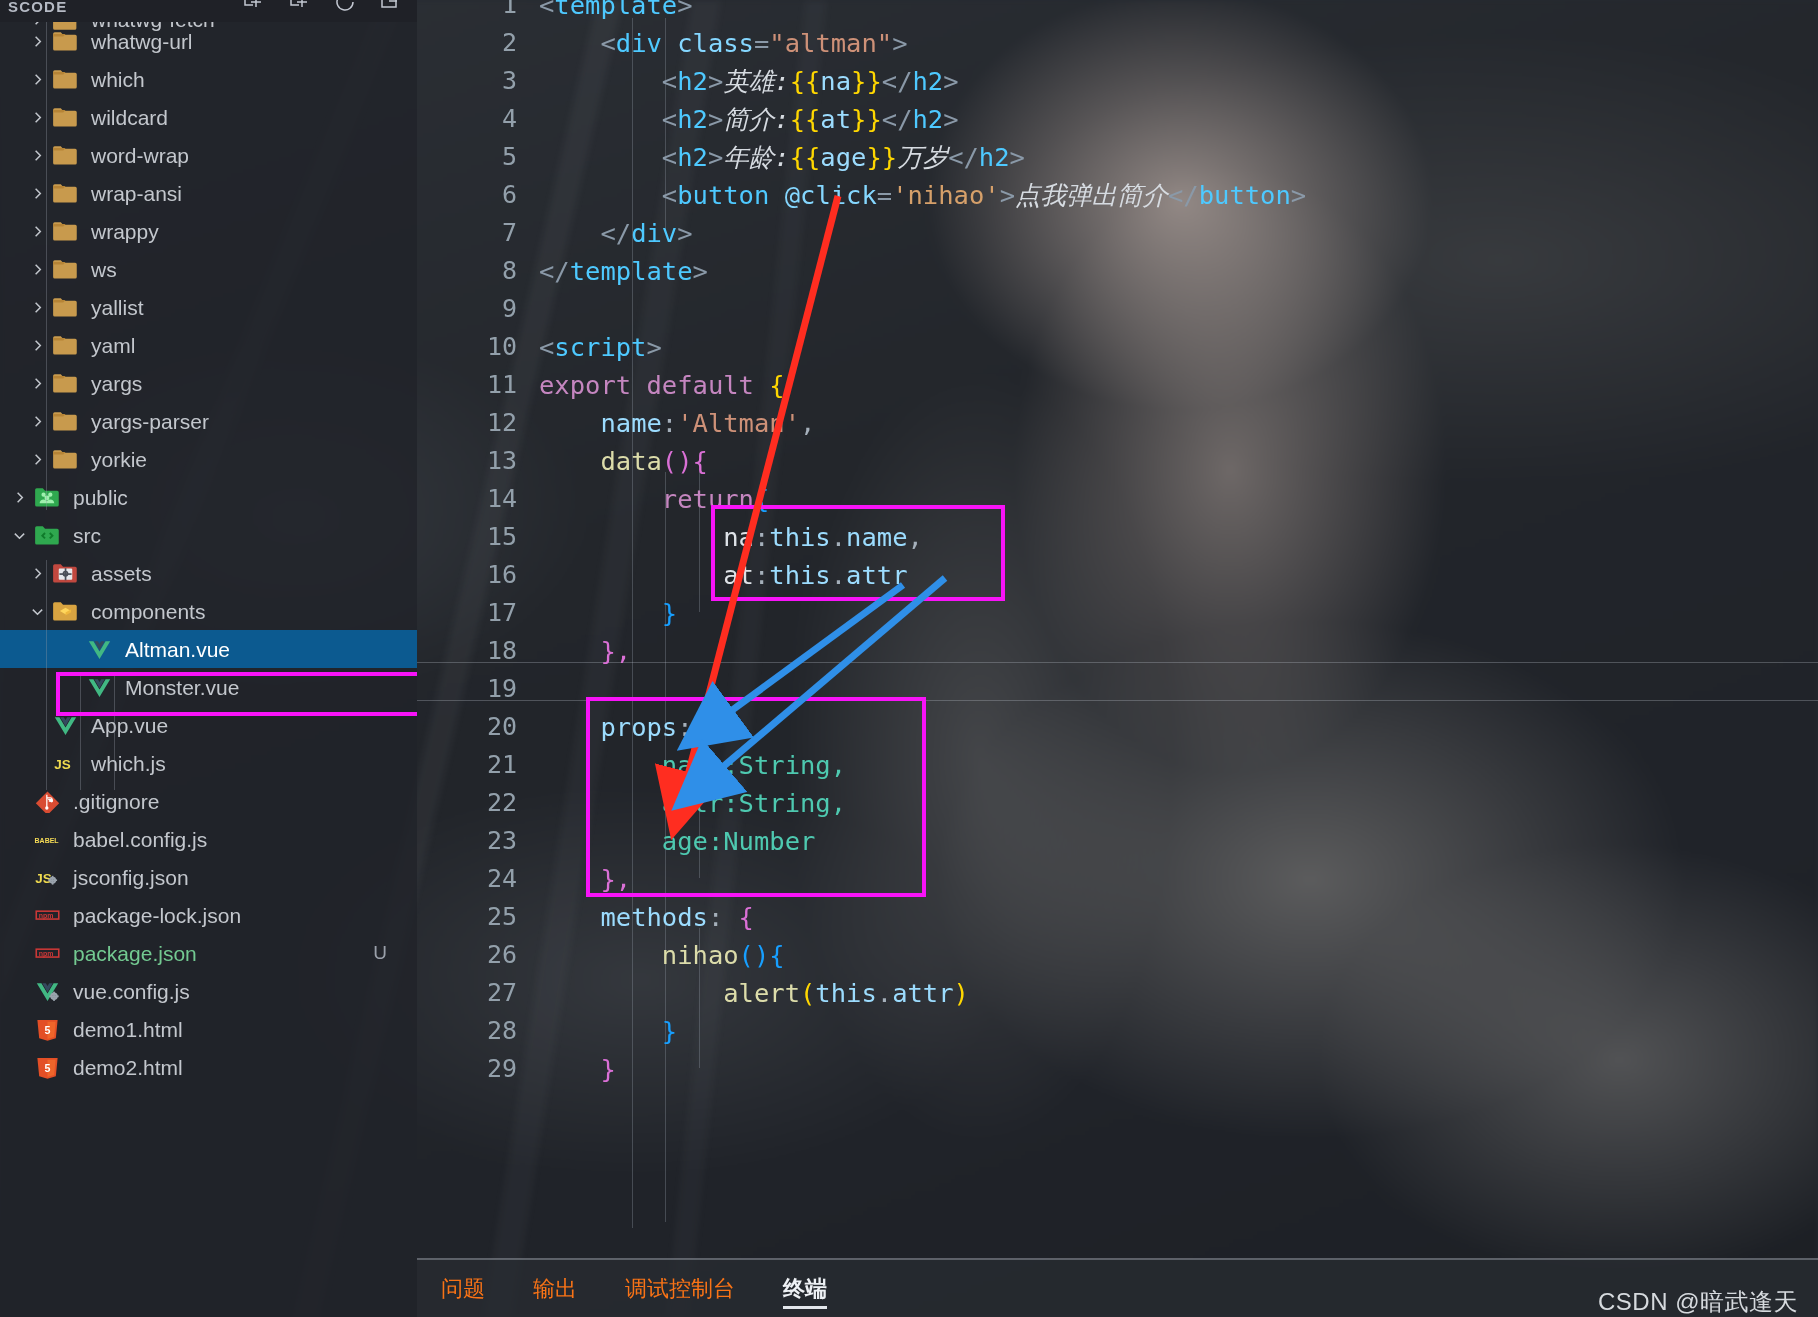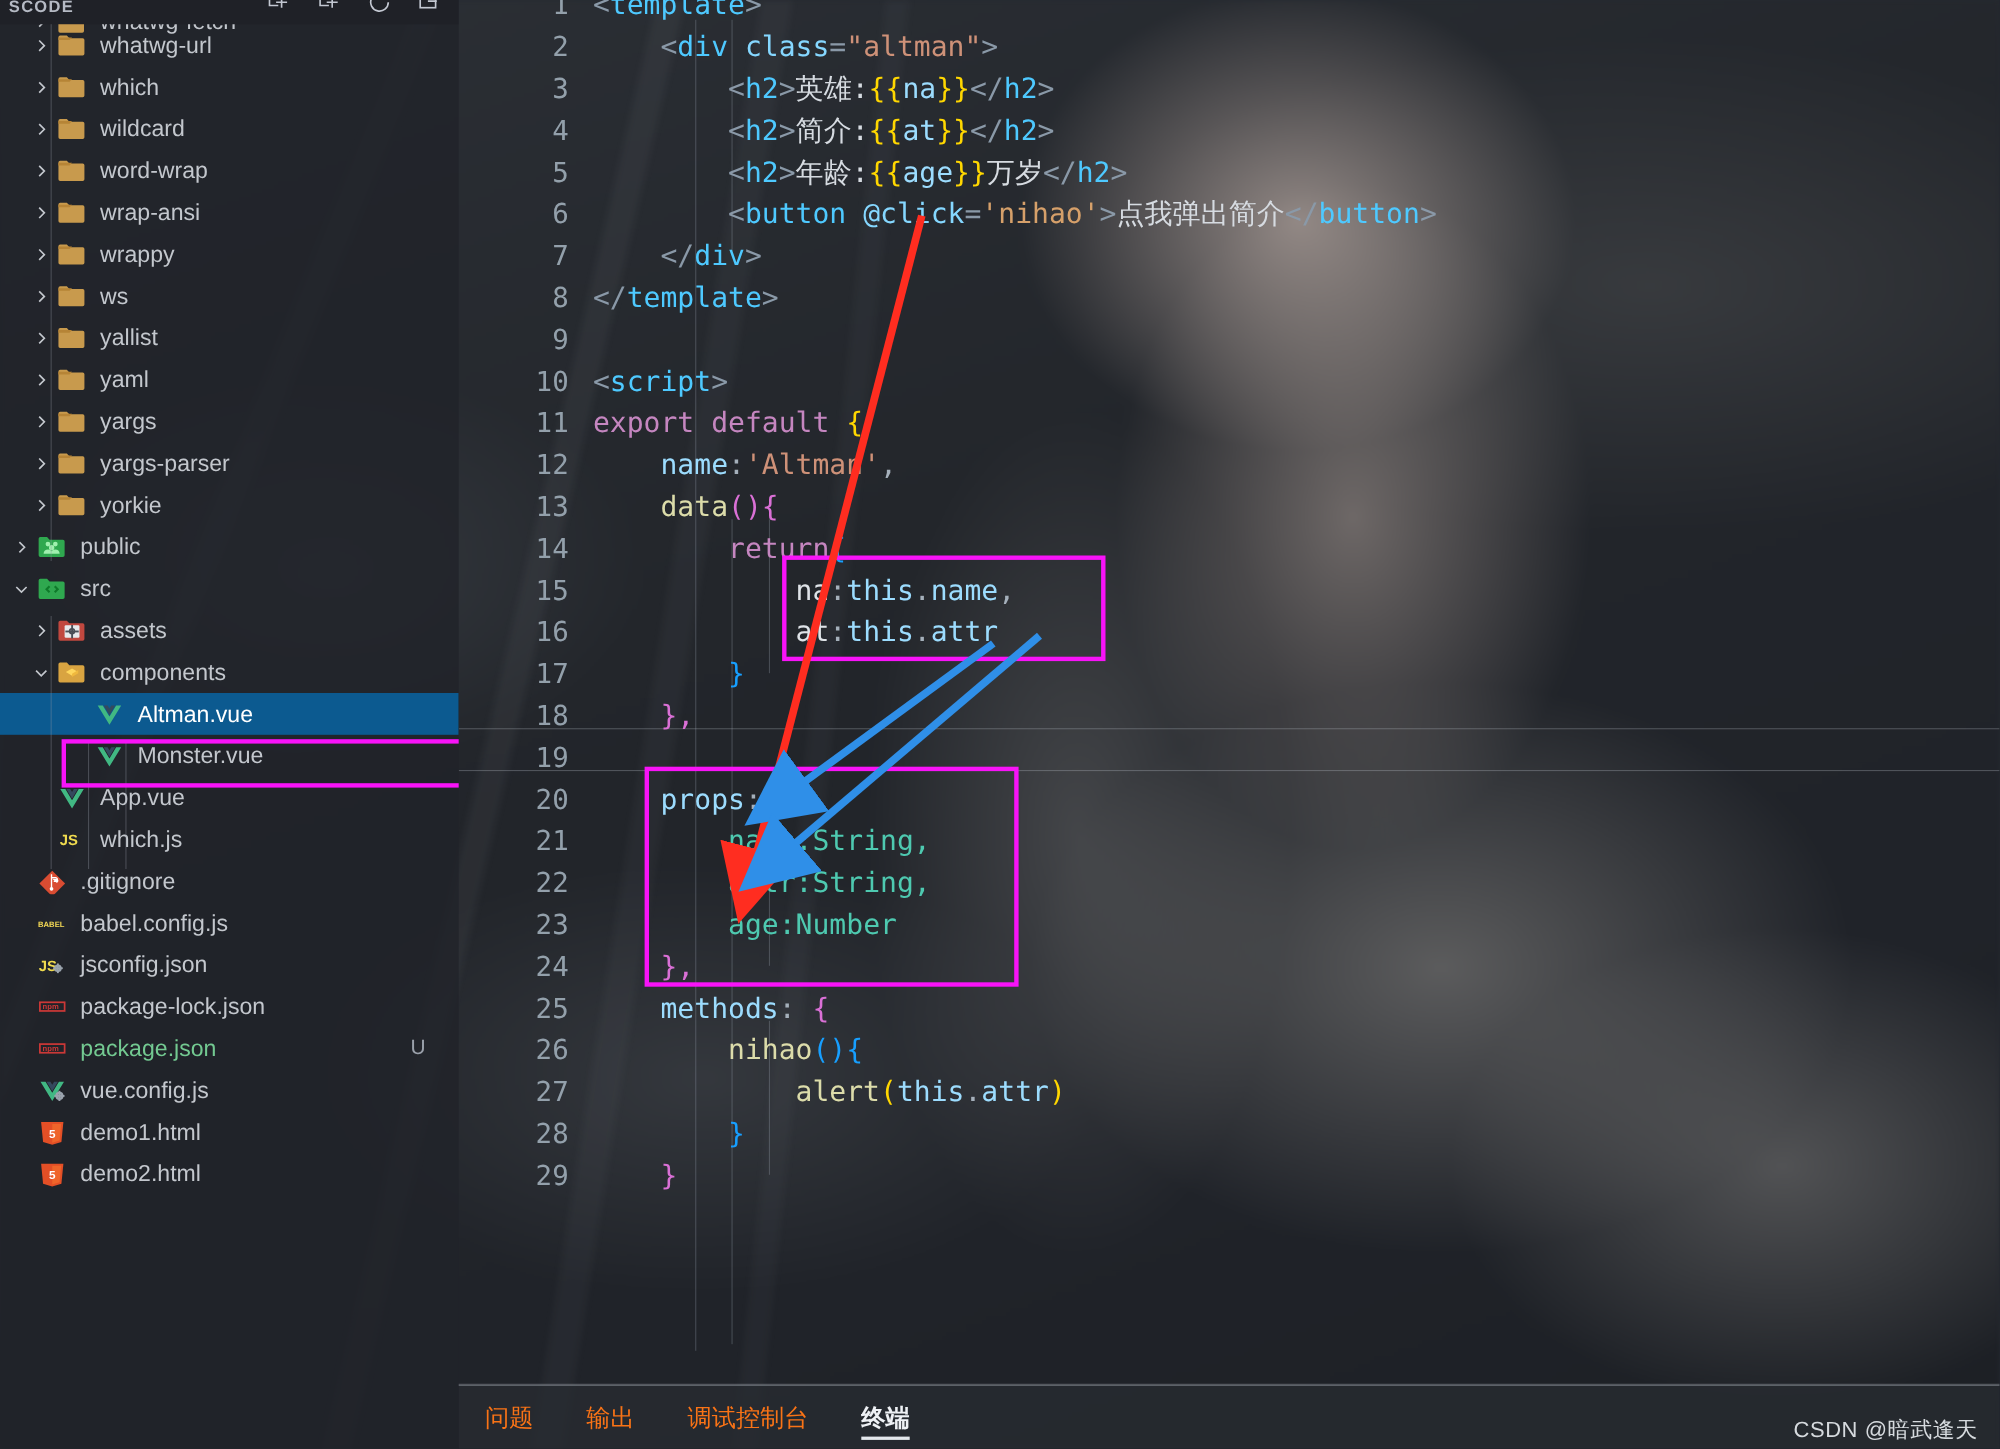--- a/index.html
+++ b/index.html
@@ -133,21 +133,21 @@
     font-size: 25px;
   }
   .src { display: inline-block; }
 
   
   .t-tag     { color: #4ec9ff; }
   .t-brack   { color: #8a99a8; }
   .t-attrn   { color: #85d7ff; }
   .t-str     { color: #ce9178; }
   .t-str2    { color: #d6a06a; }
-  .t-text    { color: #d6dbe1; }
+  .t-text    { color: #d6dbe1; font-style: italic; }
   .t-mus     { color: #ffd700; }
   .t-mus-in  { color: #9cdcfe; }
   .t-kw      { color: #c586c0; }
   .t-prop    { color: #9cdcfe; }
   .t-fn      { color: #dcdcaa; }
   .t-paren   { color: #da70d6; }
   .t-paren2  { color: #179fff; }
   .t-paren3  { color: #ffd700; }
   .t-type    { color: #4ec9b0; }
   .t-comma   { color: #a5b0bb; }
@@ -183,21 +183,21 @@
     padding: 0 24px; height: 58px;
     display: flex; align-items: center;
   }
   .ptab.active { color: #eef1f5; font-weight: 600; }
   .ptab.active::after {
     content: ""; position: absolute; left: 24px; right: 24px; bottom: 9px;
     height: 3px; background: #e3e7ec;
   }
   .watermark {
     position: absolute; right: 20px; top: 1286px;
-    color: #d6dade; font-size: 20px; letter-spacing: 0.5px;
+    color: #d6dade; font-size: 24px; letter-spacing: 0.5px;
   }
 
   .editor-bottom-rule {
     position: absolute; left: 417px; top: 1258px; width: 1401px; height: 1px;
     background: rgba(170,176,186,0.45);
   }
 </style>
 </head>
 <body>
 

